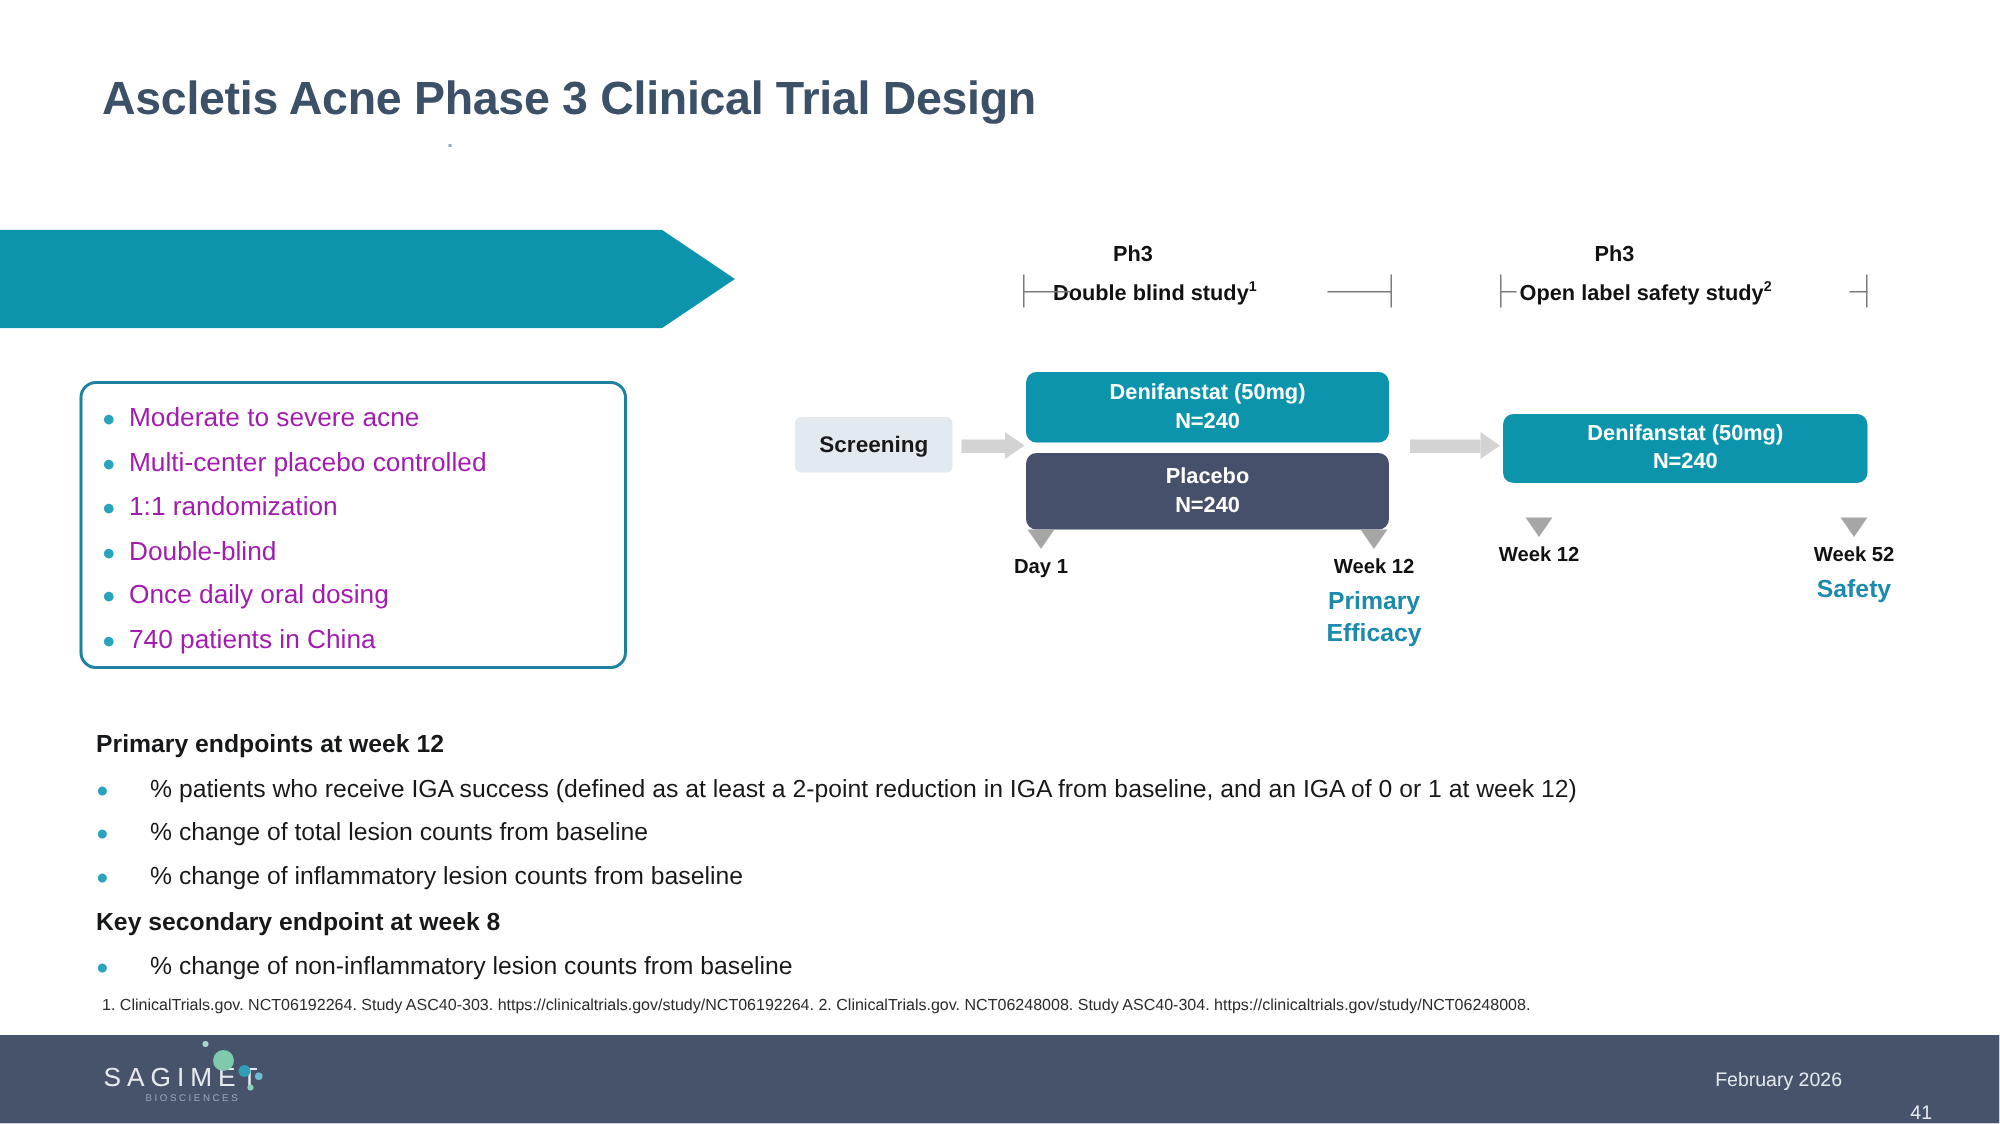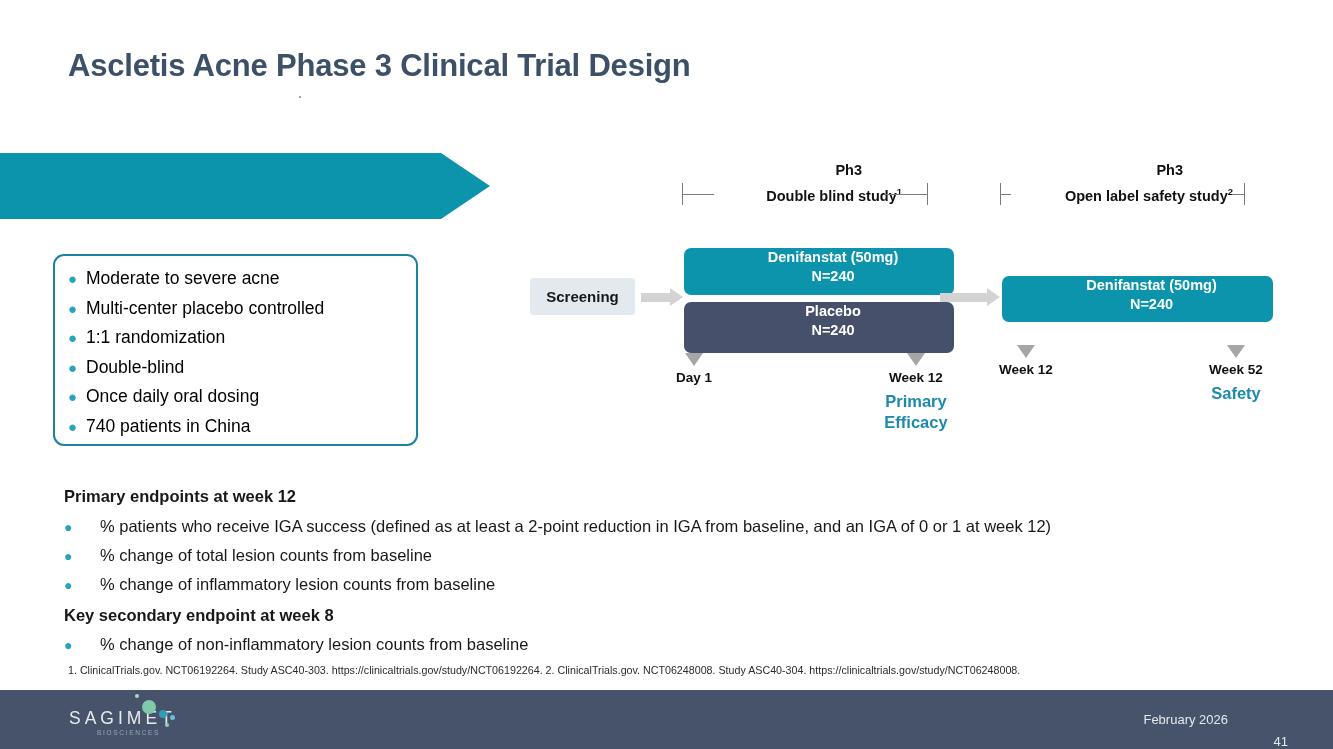--- a/index.html
+++ b/index.html
@@ -34,43 +34,43 @@
 
   
   .card{
     position:absolute;left:53px;top:254px;width:365px;height:192px;
     border:2px solid #1c82a0;border-radius:11px;background:#fff;
     box-sizing:border-box;
   }
   .card-list{position:absolute;left:68px;top:268px;width:345px;}
   .card-item{display:flex;align-items:baseline;height:29.5px;}
   .card-item .dot{color:#2aa3bd;font-size:15px;width:18px;flex:0 0 18px;line-height:1;}
-  .card-item .txt{font-size:17.5px;color:#000000;}
-
-  
-  .ph-head{position:absolute;text-align:right;font-weight:bold;color:#111;}
+  .card-item .txt{font-size:17.5px;color:#a21caf;}
+
+  
+  .ph-head{position:absolute;text-align:left;font-weight:bold;color:#111;}
   .ph-title{font-size:14.5px;}
   .ph-sub{font-size:14.5px;}
   .ph-sub sup{font-size:9.5px;}
 
   .bracket{position:absolute;height:22px;}
   .bracket .tick{position:absolute;top:0;width:1.4px;height:22px;background:#7a7a7a;}
   .bracket .seg{position:absolute;top:11px;height:1.4px;background:#7a7a7a;}
 
   
   .screening{
     position:absolute;left:530px;top:278px;width:105px;height:37px;
     background:#e2eaf0;border-radius:4px;
     display:flex;align-items:center;justify-content:center;
     font-size:15px;font-weight:bold;color:#17181a;
   }
   .armbox{
     position:absolute;border-radius:7px;
-    display:flex;flex-direction:column;align-items:center;
-    color:#ffffff;font-weight:bold;line-height:1.28;padding-left:28px;
+    display:flex;flex-direction:column;align-items:center;justify-content:center;
+    color:#ffffff;font-weight:bold;line-height:1.28;
   }
   .armbox .l1{font-size:14.5px;}
   .armbox .l2{font-size:14.5px;}
   .arm-drug{left:684px;top:248px;width:242px;height:47px;background:#0b94ac;}
   .arm-placebo{left:684px;top:302px;width:242px;height:51px;background:#46506a;}
   .arm-ol{left:1002px;top:276px;width:243px;height:46px;background:#0b94ac;}
 
   
   .garrow{position:absolute;height:18px;}
   .garrow .shaft{position:absolute;left:0;top:4.5px;height:9px;background:#d3d3d3;}

